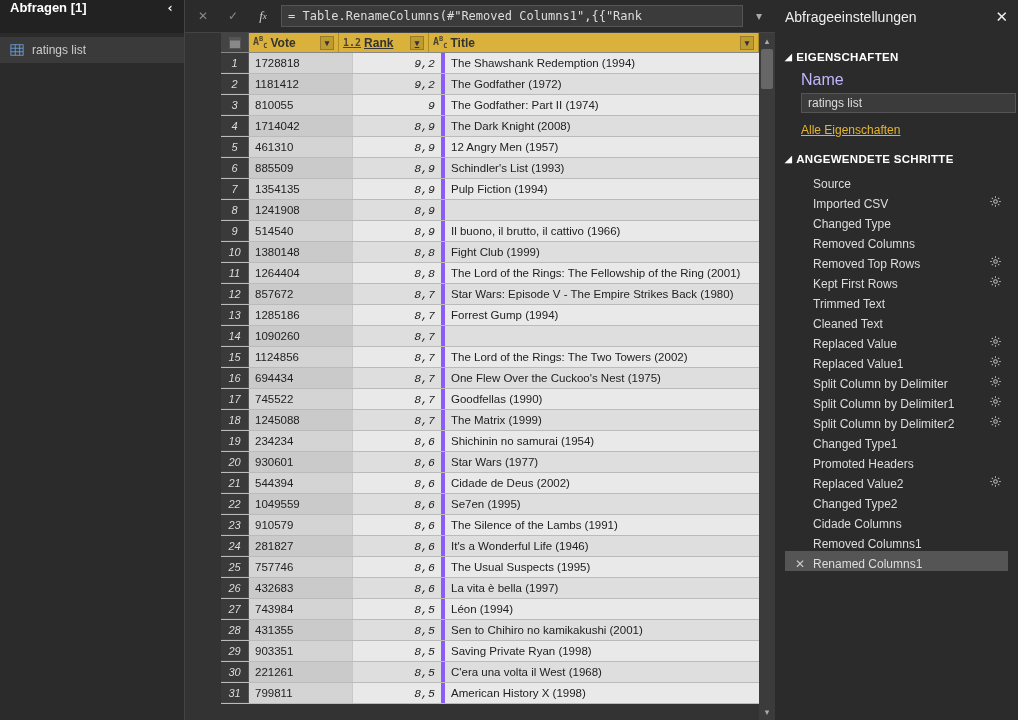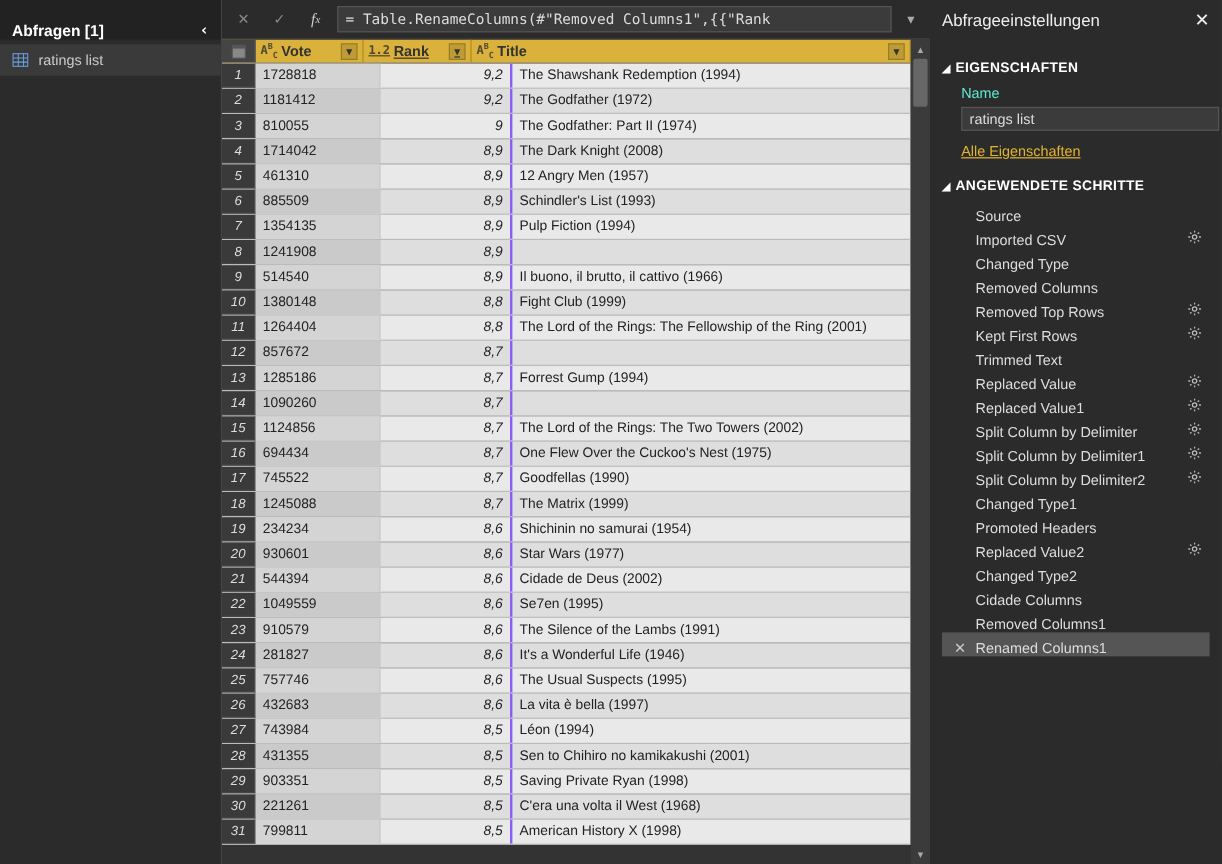--- a/index.html
+++ b/index.html
@@ -1,61 +1,61 @@
 <!DOCTYPE html>
 <html><head>
 <meta charset="utf-8">
 <style>
 * { margin: 0; padding: 0; box-sizing: border-box; }
 body { font-family: "Segoe UI", Arial, sans-serif; font-size: 12px; background: #333; color: #ccc; width: 1018px; height: 720px; overflow: hidden; }
 .app { display: flex; width: 1018px; height: 720px; }
 .left-pane { width: 185px; background: #2b2b2b; border-right: 1px solid #444; }
-.left-header { height: 33px; background: #222; display: flex; align-items: flex-end; padding: 0 10px; color: #fff; font-weight: 600; font-size: 13px; justify-content: space-between; }
+.left-header { height: 33px; background: #222; display: flex; align-items: flex-start; padding: 0 10px; color: #fff; font-weight: 600; font-size: 13px; justify-content: space-between; }
 .left-header .collapse { font-family: monospace; cursor: pointer; }
 .query-item { display: flex; align-items: center; padding: 6px 10px; background: #3a3a3a; margin-top: 4px; gap: 8px; }
 .query-item svg { width: 14px; height: 14px; }
 .center-pane { flex: 1; display: flex; flex-direction: column; background: #333; min-width: 0; }
 .formula-bar { height: 33px; display: flex; align-items: center; background: #2b2b2b; border-bottom: 1px solid #444; padding: 0 6px; gap: 6px; }
 .fb-icon { width: 24px; height: 24px; display: flex; align-items: center; justify-content: center; color: #888; cursor: pointer; }
 .fb-fx { font-style: italic; font-family: Georgia, serif; color: #ccc; font-size: 13px; }
 .fb-input { flex: 1; background: #3b3b3b; border: 1px solid #555; color: #ddd; height: 22px; padding: 0 6px; font-family: Consolas, monospace; font-size: 12px; display: flex; align-items: center; overflow: hidden; white-space: nowrap; }
 .fb-expand { width: 20px; height: 22px; display: flex; align-items: center; justify-content: center; color: #aaa; cursor: pointer; }
-.grid-wrap { flex: 1; display: flex; overflow: hidden; }
+.grid-wrap { flex: 1; display: flex; overflow: hidden; margin-left: 36px; }
 .grid { flex: 1; overflow: hidden; }
 .grid-header { display: flex; background: #d9b13b; color: #333; height: 20px; font-weight: 600; border-bottom: 1px solid #888; }
 .gh-rownum { width: 28px; background: #444; border-right: 1px solid #555; display: flex; align-items: center; justify-content: center; }
 .gh-rownum svg { width: 12px; height: 12px; }
 .gh-cell { display: flex; align-items: center; padding: 0 4px; gap: 3px; border-right: 1px solid #b08e20; position: relative; }
 .gh-cell .dd { margin-left: auto; width: 14px; height: 14px; background: rgba(0,0,0,0.12); display: flex; align-items: center; justify-content: center; font-size: 9px; color: #333; border: 1px solid rgba(0,0,0,0.2); }
 .gh-type { font-size: 10px; opacity: 0.85; font-family: Consolas, monospace; white-space: nowrap; }
 .col-vote .gh-type, .col-title .gh-type { position: relative; }
 .col-vote .gh-type sup, .col-title .gh-type sup { font-size: 7px; }
 .col-vote { width: 90px; }
 .col-rank { width: 90px; text-decoration: underline; }
 .col-title { flex: 1; }
 .grid-body { overflow: hidden; }
 .grow { display: flex; height: 21px; border-bottom: 1px solid #bbb; background: #e9e9e9; color: #222; font-size: 11.5px; }
 .grow:nth-child(even) { background: #dedede; }
 .gc-rownum { width: 28px; background: #3a3a3a; color: #ddd; display: flex; align-items: center; justify-content: center; font-style: italic; border-right: 1px solid #555; border-bottom: 1px solid #444; font-size: 11px; }
 .gc-vote { width: 104px; padding: 0 6px; display: flex; align-items: center; border-right: 1px solid #c8c8c8; background: #d4d4d4; }
 .grow:nth-child(even) .gc-vote { background: #cacaca; }
-.gc-rank { width: 110px; padding: 0 6px; display: flex; align-items: center; justify-content: flex-end; border-right: 2px solid #8b5cf6; font-style: italic; }
+.gc-rank { width: 92px; padding: 0 6px; display: flex; align-items: center; justify-content: flex-end; border-right: 4px solid #8b5cf6; font-style: italic; font-family: Liberation Mono, monospace; }
 .gc-title { flex: 1; padding: 0 6px; display: flex; align-items: center; }
 .vscroll { width: 16px; background: #3b3b3b; position: relative; }
 .vscroll .arrow { height: 16px; display: flex; align-items: center; justify-content: center; color: #aaa; font-size: 9px; cursor: pointer; }
 .vscroll .track { position: absolute; top: 16px; bottom: 16px; left: 0; right: 0; }
 .vscroll .thumb { position: absolute; left: 2px; right: 2px; top: 0; height: 40px; background: #666; border-radius: 2px; }
 .vscroll .arrow.bottom { position: absolute; bottom: 0; width: 100%; }
 .right-pane { width: 243px; background: #2b2b2b; display: flex; flex-direction: column; }
 .right-header { height: 33px; display: flex; align-items: center; justify-content: space-between; padding: 0 10px; color: #eee; font-size: 14px; font-weight: 400; }
 .right-header .close { cursor: pointer; font-size: 15px; }
 .right-body { flex: 1; padding: 8px 10px 0 10px; overflow: hidden; }
 .section-head { display: flex; align-items: center; gap: 4px; color: #fff; font-weight: 600; font-size: 11.5px; margin-top: 10px; letter-spacing: 0.3px; }
 .section-head .tri { font-size: 9px; }
-.prop-label { color: #5eead4; margin: 8px 0 4px 16px; font-size: 12px; }
+.prop-label { color: #c4b5fd; margin: 8px 0 4px 16px; font-size: 16px; }
 .prop-input { margin-left: 16px; width: 215px; background: #3b3b3b; border: 1px solid #555; color: #ddd; height: 20px; padding: 0 6px; font-size: 12px; display: flex; align-items: center; }
 .link { color: #e3b52f; text-decoration: underline; margin: 10px 0 6px 16px; display: inline-block; cursor: pointer; font-size: 12px; }
 .steps { margin-top: 6px; }
 .step { display: flex; align-items: flex-end; height: 20px; padding-left: 28px; padding-right: 6px; position: relative; cursor: pointer; font-size: 12px; color: #ddd; }
 .step.selected { background: #555; }
 .step .gear { margin-left: auto; color: #bbb; }
 .step .xdel { position: absolute; left: 10px; color: #ccc; font-size: 12px; display: none; }
 .step.selected .xdel { display: block; }
 svg.gear-ic { width: 13px; height: 13px; }
 </style>
@@ -176,20 +176,21 @@
             <div class="grow">
               <div class="gc-rownum">11</div>
               <div class="gc-vote">1264404</div>
               <div class="gc-rank">8,8</div>
               <div class="gc-title">The Lord of the Rings: The Fellowship of the Ring (2001)</div>
             </div>
             <div class="grow">
               <div class="gc-rownum">12</div>
               <div class="gc-vote">857672</div>
               <div class="gc-rank">8,7</div>
+              <div class="gc-title">Star Wars: Episode V - The Empire Strikes Back (1980)</div>
             </div>
             <div class="grow">
               <div class="gc-rownum">13</div>
               <div class="gc-vote">1285186</div>
               <div class="gc-rank">8,7</div>
               <div class="gc-title">Forrest Gump (1994)</div>
             </div>
             <div class="grow">
               <div class="gc-rownum">14</div>
               <div class="gc-vote">1090260</div>
@@ -382,20 +383,23 @@
                   <line x1="11.2" y1="11.2" x2="12.6" y2="12.6"></line>
                   <line x1="12.6" y1="3.4" x2="11.2" y2="4.8"></line>
                   <line x1="4.8" y1="11.2" x2="3.4" y2="12.6"></line>
                 </g>
               </svg></span>
           </div>
           <div class="step">
             <span>Trimmed Text</span>
           </div>
           <div class="step">
+            <span>Cleaned Text</span>
+          </div>
+          <div class="step">
             <span>Replaced Value</span>
             <span class="gear"><svg class="gear-ic" viewBox="0 0 16 16">
                 <circle cx="8" cy="8" r="2.2" fill="none" stroke="currentColor" stroke-width="1.3"></circle>
                 <g stroke="currentColor" stroke-width="1.3">
                   <line x1="8" y1="1.5" x2="8" y2="3.5"></line>
                   <line x1="8" y1="12.5" x2="8" y2="14.5"></line>
                   <line x1="1.5" y1="8" x2="3.5" y2="8"></line>
                   <line x1="12.5" y1="8" x2="14.5" y2="8"></line>
                   <line x1="3.4" y1="3.4" x2="4.8" y2="4.8"></line>
                   <line x1="11.2" y1="11.2" x2="12.6" y2="12.6"></line>

